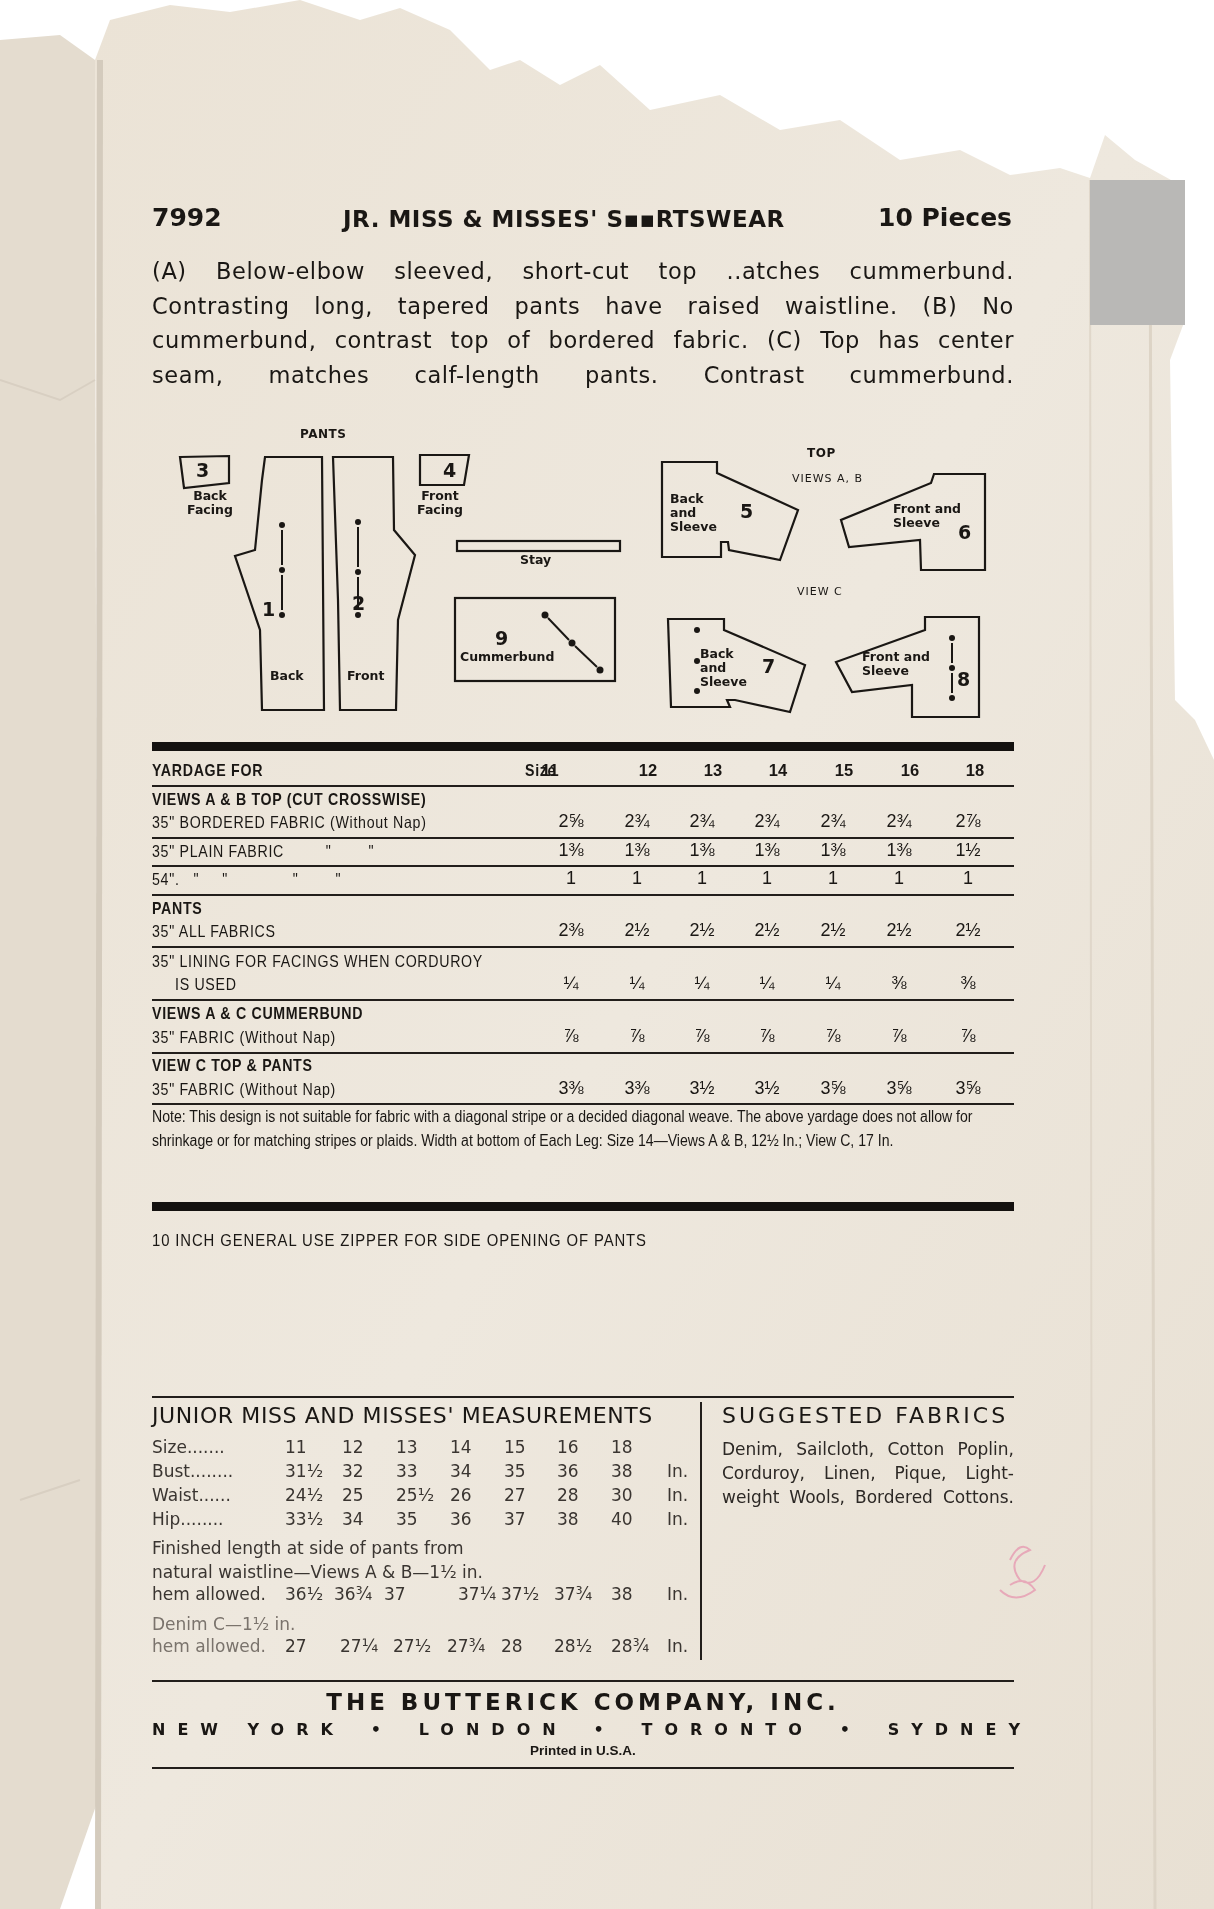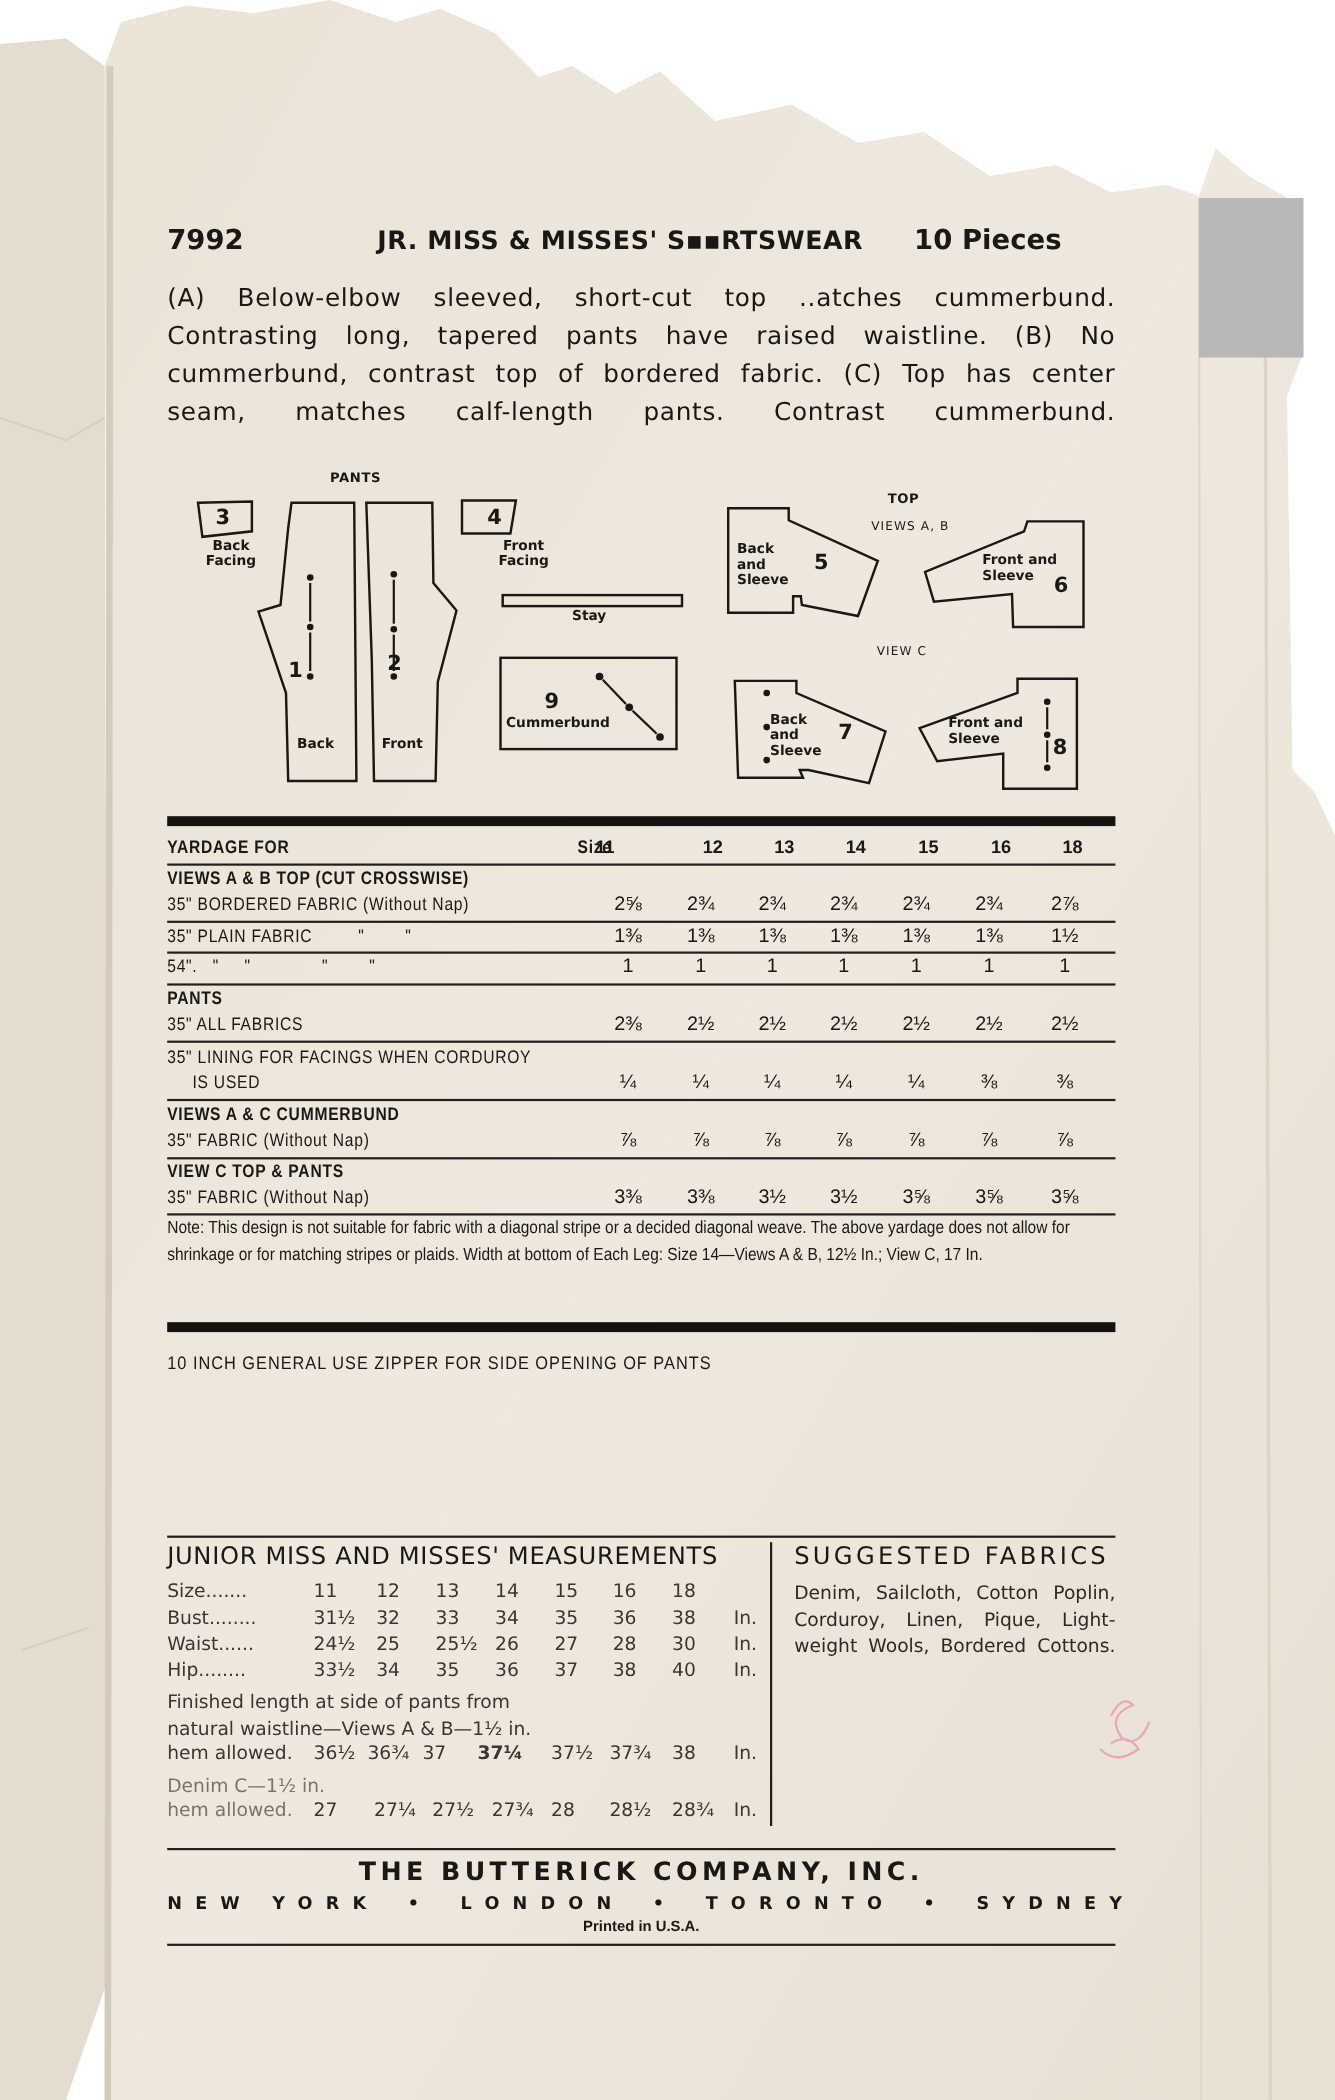--- a/index.html
+++ b/index.html
@@ -17,21 +17,21 @@
   }
   .tab-gray {
     position: absolute; left: 1090px; top: 180px; width: 95px; height: 145px;
     background: #b9b8b6;
   }
   .content { position: absolute; left: 0; top: 0; width: 1214px; height: 1909px; }
   .abs { position: absolute; }
 
   .hdr-num { left: 152px; top: 203px; font-size: 25px; font-weight: bold; }
   .hdr-title { left: 343px; top: 206px; font-size: 23px; font-weight: bold; letter-spacing: 0.5px; }
-  .hdr-pieces { left: 831px; top: 203px; font-size: 25px; font-weight: bold; }
+  .hdr-pieces { left: 878px; top: 203px; font-size: 25px; font-weight: bold; }
 
   .desc {
     left: 152px; top: 254px; width: 862px; font-size: 22.5px; line-height: 34.5px;
     text-align: justify; letter-spacing: 0.6px; word-spacing: 2px;
   }
   .desc::after { content: ""; display: inline-block; width: 100%; }
 
   .lbl { font-size: 12px; font-weight: bold; letter-spacing: 0.5px; }
 
   
@@ -166,21 +166,21 @@
           <circle cx="952" cy="668" r="3"></circle>
           <circle cx="952" cy="698" r="3"></circle>
         <rect x="951" y="643" width="2" height="20"></rect>
           <rect x="951" y="673" width="2" height="20"></rect>
       </g>
     </svg>
 
     <div class="piece-num" style="left:196px;top:459px;">3</div>
     <div class="piece-lbl" style="left:185px;top:489px;width:50px;">Back Facing</div>
     <div class="piece-num" style="left:443px;top:459px;">4</div>
-    <div class="piece-lbl" style="left:410px;top:489px;width:60px;margin-left:36px;">Front Facing</div>
+    <div class="piece-lbl" style="left:410px;top:489px;width:60px;">Front Facing</div>
     <div class="piece-num" style="left:262px;top:598px;">1</div>
     <div class="piece-lbl" style="left:270px;top:669px;">Back</div>
     <div class="piece-num" style="left:352px;top:592px;">2</div>
     <div class="piece-lbl" style="left:347px;top:669px;">Front</div>
     <div class="piece-lbl" style="left:520px;top:553px;">Stay</div>
     <div class="piece-num" style="left:495px;top:627px;">9</div>
     <div class="piece-lbl" style="left:460px;top:650px;">Cummerbund</div>
     <div class="piece-lbl" style="left:670px;top:492px;width:60px;text-align:left;">Back and Sleeve</div>
     <div class="piece-num" style="left:740px;top:500px;">5</div>
     <div class="piece-lbl" style="left:893px;top:502px;width:70px;text-align:left;">Front and Sleeve</div>
@@ -348,21 +348,21 @@
     </div>
   </div>
   <div class="mtext" style="top:1536px;">Finished length at side of pants from</div>
   <div class="mtext" style="top:1560px;">natural waistline—Views A &amp; B—1½ in.</div>
   <div class="mtable" style="top:1584px;">
     <div class="mrow">
       <span style="left:0;">hem allowed.</span>
       <span style="left:133px;">36½</span>
       <span style="left:182px;">36¾</span>
       <span style="left:232px;">37</span>
-      <span style="left:282px;font-weight:bold;">37¼</span>
+      <span style="left:306px;">37¼</span>
       <span style="left:349px;">37½</span>
       <span style="left:402px;">37¾</span>
       <span style="left:459px;">38</span>
       <span style="left:515px;">In.</span>
     </div>
   </div>
   <div class="mtext" style="top:1612px;color:#7a736c;">Denim C—1½ in.</div>
   <div class="mtable" style="top:1636px;">
     <div class="mrow">
       <span style="left:0;color:#7a736c;">hem allowed.</span>

